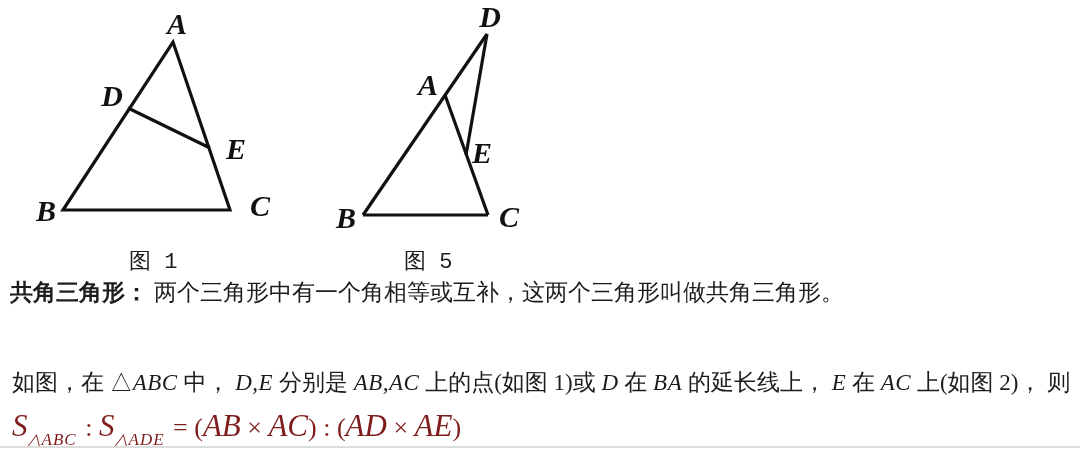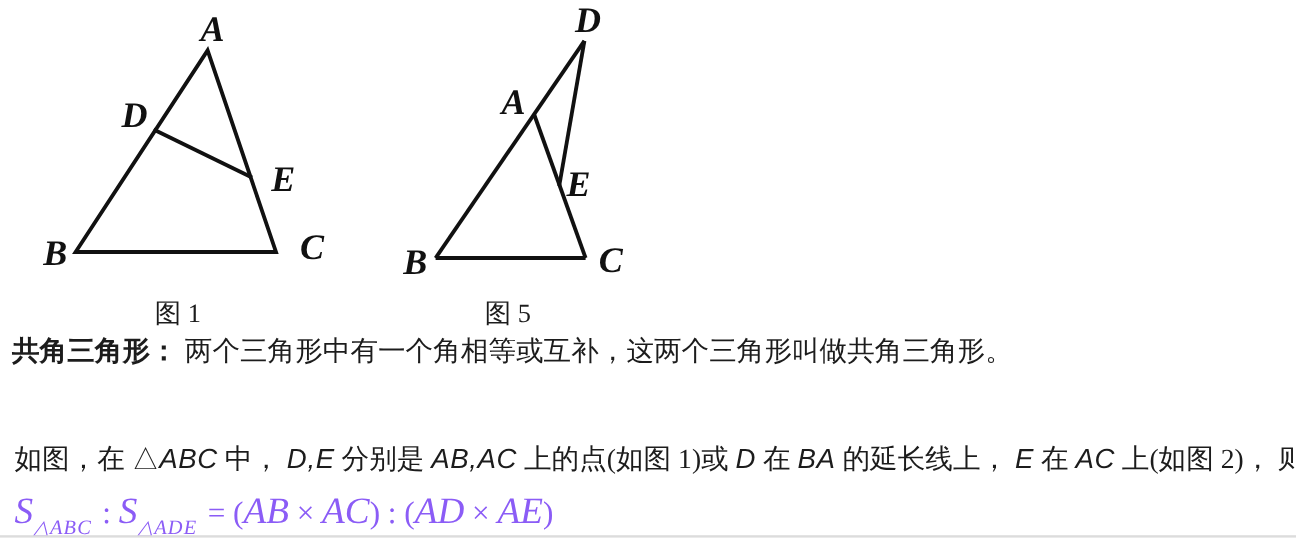--- a/index.html
+++ b/index.html
@@ -18,20 +18,21 @@
     font-weight:bold;
     font-size:30px;
     fill:#111111;
   }
   .caption{
     position:absolute;
     top:246px;
     font-size:22px;
     color:#1c1c1c;
     white-space:nowrap;
+    font-family:Liberation Mono, monospace;
   }
   .cap1{left:129px;}
   .cap2{left:404px;}
   .para{
     position:absolute;
     left:10px;
     font-size:23px;
     white-space:nowrap;
     color:#1c1c1c;
   }
@@ -39,30 +40,30 @@
   .p2{top:324px;}
   .p3{top:367px;left:12px;}
   .lead{
     font-family:"Liberation Sans", sans-serif;
     font-weight:bold;
     font-size:23px;
     margin-right:6px;
   }
   .seg-cn{font-family:"Liberation Serif", serif;}
   .seg-math{
-    font-family:Liberation Sans, sans-serif;
+    font-family:Liberation Serif, serif;
     font-style:italic;
     letter-spacing:0.5px;
   }
   .seg-op{font-family:"Liberation Serif", serif;font-style:normal;}
   .formula{
     position:absolute;
     left:12px;top:408px;
     white-space:nowrap;
-    color:#8b5cf6;
+    color:#7f1d1d;
   }
   .formula .seg-var{
     font-family:"Liberation Serif", serif;
     font-style:italic;
     font-size:31px;
   }
   .formula .seg-sub{
     font-family:"Liberation Serif", serif;
     font-style:italic;
     font-size:17px;

